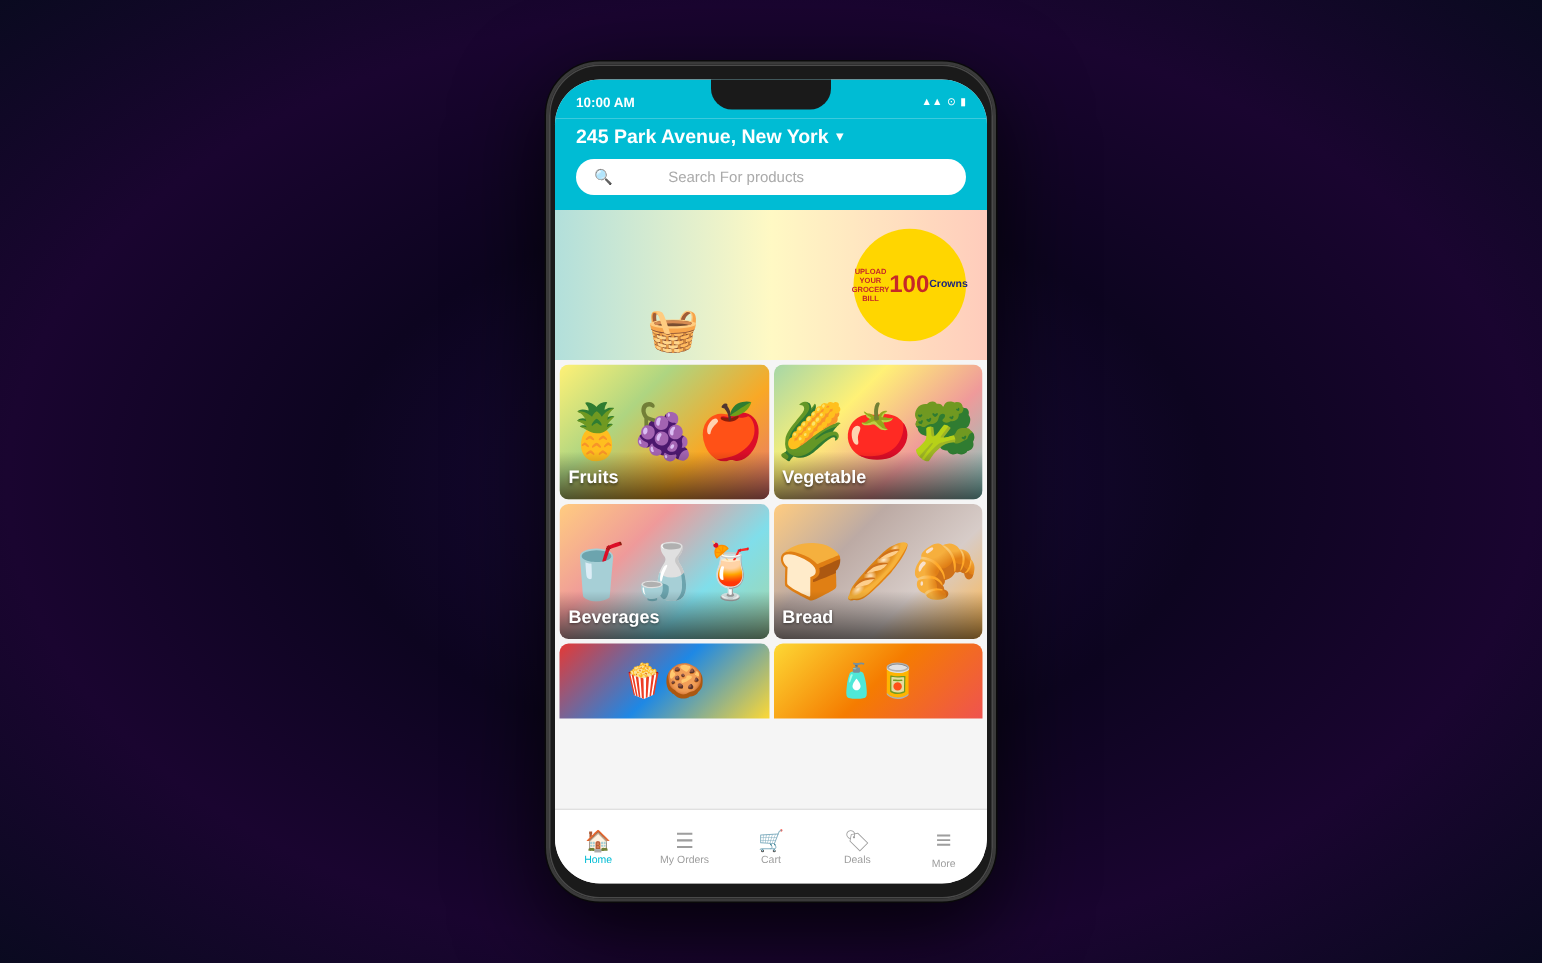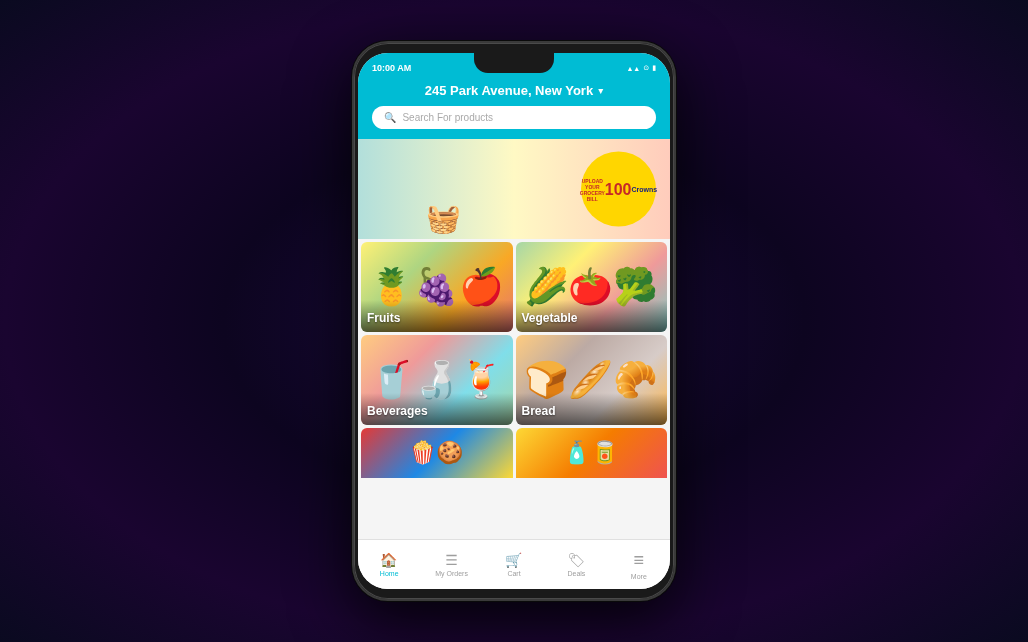--- a/index.html
+++ b/index.html
@@ -9,21 +9,21 @@
       background: radial-gradient(ellipse at center, #1a0a3c 0%, #0d0520 40%, #1a0530 70%, #0a0a20 100%);
       display: flex;
       align-items: center;
       justify-content: center;
       font-family: -apple-system, BlinkMacSystemFont, 'Segoe UI', sans-serif;
       overflow: hidden;
     }
 
     .phone-wrapper {
       position: relative;
-      width: 324px;
+      width: 300px;
       height: 560px;
     }
 
     .phone-frame {
       position: absolute;
       inset: 0;
       background: #1a1a1a;
       border-radius: 36px;
       border: 2px solid #3a3a3a;
       box-shadow:
@@ -87,21 +87,20 @@
       font-size: 7px;
       color: white;
     }
 
     
     .header {
       background: #00bcd4;
       padding: 4px 14px 8px;
       display: flex;
       align-items: center;
-      justify-content: center;
       gap: 5px;
       flex-shrink: 0;
     }
 
     .location-text {
       color: white;
       font-size: 13px;
       font-weight: 600;
     }
 
@@ -127,20 +126,21 @@
     }
 
     .search-icon {
       color: #aaa;
       font-size: 10px;
     }
 
     .search-placeholder {
       color: #aaa;
       font-size: 10px;
+      margin-left: 31px;
     }
 
     
     .content {
       flex: 1;
       overflow-y: auto;
       background: #f5f5f5;
       scrollbar-width: none;
     }
 

